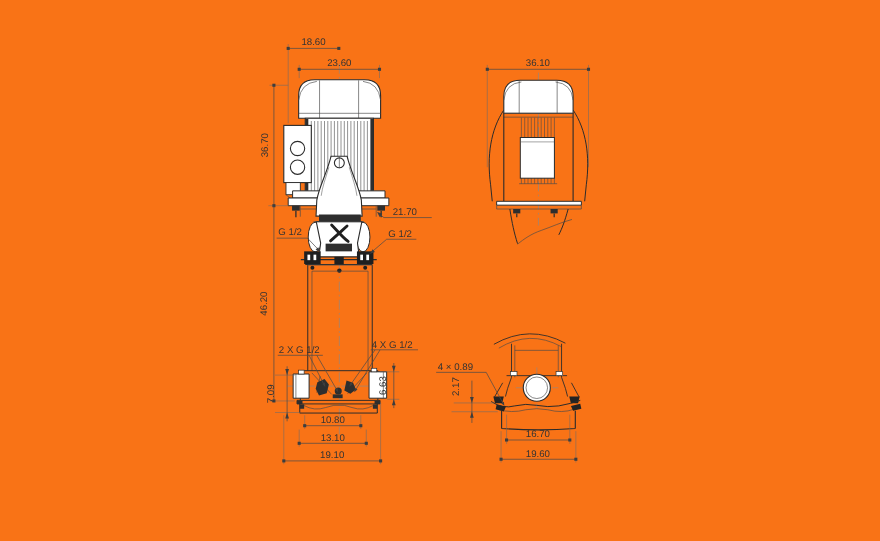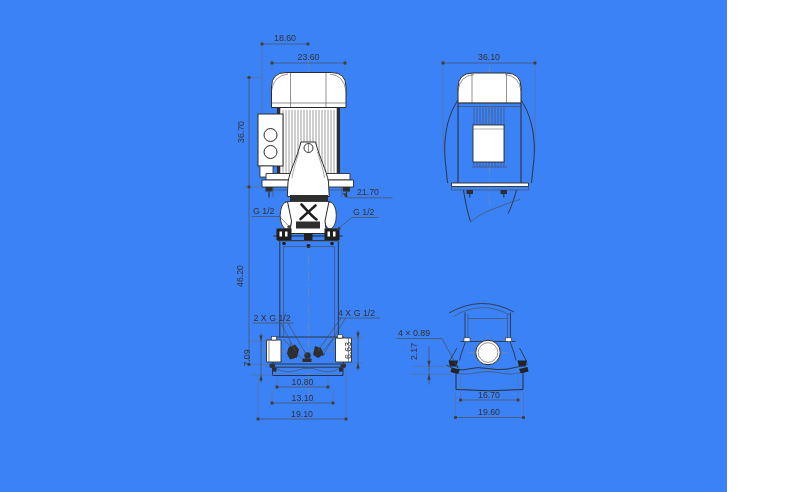--- a/index.html
+++ b/index.html
@@ -1,16 +1,16 @@
 <!DOCTYPE html>
 <html><head>
 <meta charset="utf-8">
 <style>
   html,body{margin:0;padding:0;background:#fff;}
-  #stage{position:relative;width:727px;height:492px;background:#3b82f6;overflow:hidden;
+  #stage{position:relative;width:800px;height:492px;background:#f97316;overflow:hidden;
          font-family:"Liberation Sans",sans-serif;}
   svg{position:absolute;left:0;top:0;}
   .part{fill:none;stroke:#2b2b2b;stroke-width:1;}
   .part-w{fill:#fff;stroke:#2b2b2b;stroke-width:1;}
   .thin{fill:none;stroke:#4a4a4a;stroke-width:.6;}
   .hair{fill:none;stroke:#555;stroke-width:.5;}
   .fins{fill:none;stroke:#4a4a4a;stroke-width:.55;}
   .dark{fill:#2e2e2e;stroke:none;}
   .dim{fill:none;stroke:#4a4a4a;stroke-width:.65;}
   .ext{fill:none;stroke:#6a6a6a;stroke-width:.5;}

